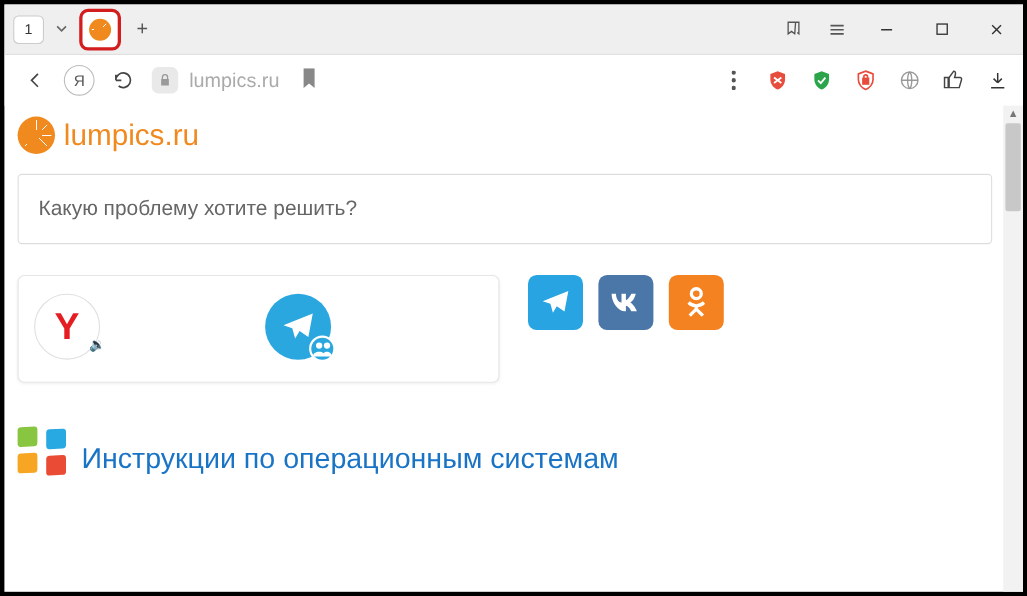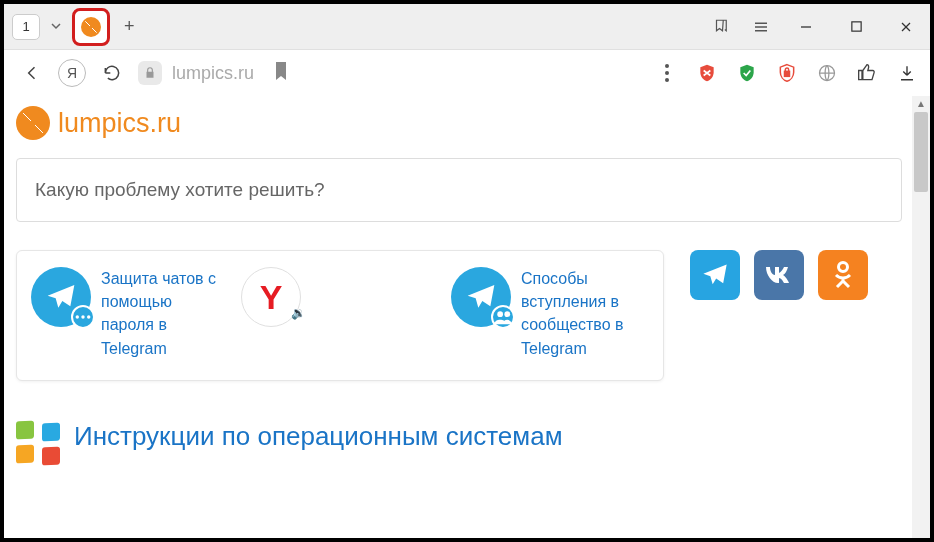--- a/index.html
+++ b/index.html
@@ -336,21 +336,21 @@
     align-items: center;
     justify-content: center;
     color: #fff;
   }
   .social-tg { background: #27a4e1; }
   .social-vk { background: #4a76a8; }
   .social-ok { background: #f58220; }
   .section2 {
     margin-top: 40px;
     display: flex;
-    align-items: flex-start;
+    align-items: flex-end;
     gap: 14px;
   }
   .win-logo {
     width: 44px;
     height: 44px;
     position: relative;
   }
   .win-logo span {
     position: absolute;
     width: 18px;
@@ -489,55 +489,39 @@
   <div class="logo-row">
     <div class="logo-circle"></div>
     <div class="logo-text">lumpics.ru</div>
   </div>
 
   <div class="search-box">Какую проблему хотите решить?</div>
 
 
   <div class="cards-row">
     <div class="cards">
-      <div class="card">
-        <div class="card-icon tg-icon">
-          <svg viewBox="0 0 24 24" fill="#fff">
-              <path d="M22 3L2 11l6 2 2 7 3-5 6 4 3-16z"></path>
-            </svg>
-          <div class="tg-badge">
-            <svg width="14" height="10" viewBox="0 0 14 10" fill="#fff">
-                <circle cx="3" cy="5" r="1.2"></circle>
-                <circle cx="7" cy="5" r="1.2"></circle>
-                <circle cx="11" cy="5" r="1.2"></circle>
-              </svg>
-          </div>
-        </div>
-        <a class="card-link">Защита чатов с помощью пароля в Telegram</a>
-      </div>
       <div class="card">
         <div class="card-icon yandex-icon">
           <span class="y">Y</span>
           <span class="sound-wave">🔉</span>
         </div>
       </div>
       <div class="card">
         <div class="card-icon tg-icon">
           <svg viewBox="0 0 24 24" fill="#fff">
               <path d="M22 3L2 11l6 2 2 7 3-5 6 4 3-16z"></path>
             </svg>
           <div class="tg-badge">
             <svg width="14" height="12" viewBox="0 0 14 12" fill="#fff">
                 <circle cx="5" cy="4" r="2"></circle>
                 <circle cx="10" cy="4" r="2"></circle>
                 <path d="M1 11c0-2 2-3 4-3s4 1 4 3M7 11c0-2 1.5-3 3-3s3 1 3 3"></path>
               </svg>
           </div>
         </div>
-        <a class="card-link">Способы вступления в сообщество в Telegram</a>
       </div>
     </div>
 
     <div class="socials">
       <div class="social social-tg">
         <svg width="28" height="28" viewBox="0 0 24 24" fill="#fff">
             <path d="M22 3L2 11l6 2 2 7 3-5 6 4 3-16z"></path>
           </svg>
       </div>
       <div class="social social-vk">

